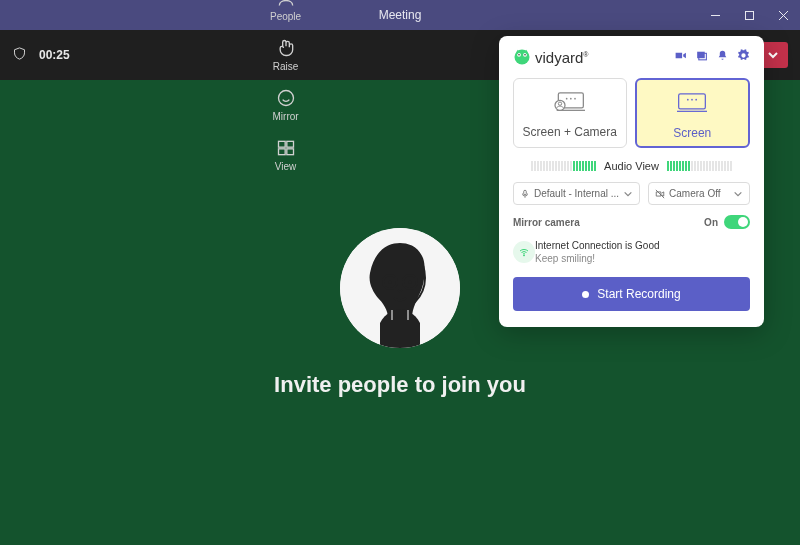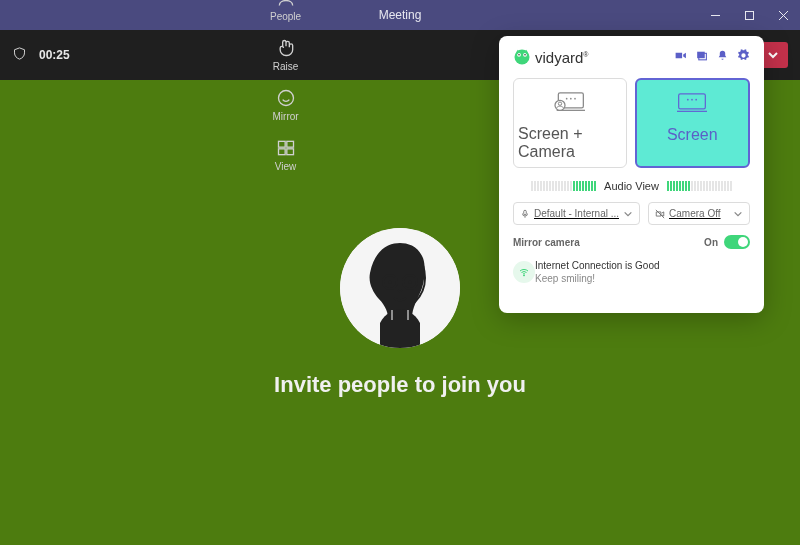--- a/index.html
+++ b/index.html
@@ -18,50 +18,50 @@
 .tool-group { position: absolute; left: 270px; display: flex; gap: 16px; flex-direction: column; }
 .tool-btn { display: flex; flex-direction: column; align-items: center; gap: 3px; color: #d0d0d0; cursor: pointer; }
 .tool-btn svg { width: 20px; height: 20px; }
 .tool-label { font-size: 10px; }
 .top-right { position: absolute; right: 12px; display: flex; align-items: center; gap: 10px; }
 .tr-icon { color: #d0d0d0; cursor: pointer; }
 .tr-icon svg { width: 15px; height: 15px; }
 .leave-btn { width: 30px; height: 26px; background: #c4314b; border-radius: 3px; display: flex; align-items: center; justify-content: center; cursor: pointer; }
 .leave-btn svg { width: 12px; height: 12px; stroke: #fff; stroke-width: 2; fill: none; }
 
-.stage { background: #4d7c0f; height: 465px; display: flex; flex-direction: column; align-items: center; justify-content: center; gap: 24px; }
+.stage { background: #14532d; height: 465px; display: flex; flex-direction: column; align-items: center; justify-content: center; gap: 24px; }
 .avatar { width: 120px; height: 120px; border-radius: 50%; background: #f5f5f5; display: flex; align-items: center; justify-content: center; overflow: hidden; }
 .avatar svg { width: 100%; height: 100%; }
 .invite-text { color: #f0f0f0; font-size: 22px; font-weight: 600; }
 
 .vidyard-panel { position: absolute; top: 36px; right: 36px; width: 265px; background: #fff; border-radius: 8px; box-shadow: 0 6px 28px rgba(0,0,0,0.25); padding: 12px 14px 16px; }
 .vy-header { display: flex; align-items: center; justify-content: space-between; margin-bottom: 12px; }
 .vy-logo { display: flex; align-items: center; gap: 4px; }
 .vy-logo-icon { width: 18px; height: 18px; }
 .vy-logo-text { font-size: 15px; color: #333; font-weight: 500; }
 .vy-logo-sup { font-size: 7px; vertical-align: super; }
 .vy-header-icons { display: flex; gap: 8px; }
 .vy-h-icon { color: #5b5fc7; cursor: pointer; }
 .vy-h-icon svg { width: 13px; height: 13px; }
 
 .vy-modes { display: flex; gap: 8px; margin-bottom: 12px; }
 .vy-mode { flex: 1; border: 1px solid #dcdcdc; border-radius: 6px; padding: 10px 4px 6px; display: flex; flex-direction: column; align-items: center; gap: 10px; cursor: pointer; }
-.vy-mode.selected { border: 2px solid #6264d4; background: #5eead4; }
+.vy-mode.selected { border: 2px solid #6264d4; background: #fef9c3; }
 .vy-mode-icon { height: 26px; display: flex; align-items: center; justify-content: center; }
 .vy-mode-icon svg { width: 40px; height: 24px; }
-.vy-mode-label { font-size: 16px; color: #555; }
+.vy-mode-label { font-size: 12px; color: #555; }
 .vy-mode.selected .vy-mode-label { color: #5b5fc7; }
 
 .vy-audio { display: flex; align-items: center; justify-content: center; gap: 8px; margin-bottom: 10px; }
 .vy-bars { display: flex; gap: 1px; align-items: center; }
 .vy-bar { width: 2px; height: 10px; background: #e5e5e5; }
 .vy-bar.on { background: #3fd67a; }
 .vy-audio-label { font-size: 11px; color: #333; }
 
-.vy-selects { display: flex; gap: 8px; margin-bottom: 10px; text-decoration: underline; }
+.vy-selects { display: flex; gap: 8px; margin-bottom: 10px; }
 .vy-select { flex: 1; border: 1px solid #dcdcdc; border-radius: 4px; padding: 5px 6px; display: flex; align-items: center; gap: 4px; cursor: pointer; font-size: 10px; color: #666; }
 .vy-select svg { width: 10px; height: 10px; flex-shrink: 0; }
 .vy-select-text { flex: 1; white-space: nowrap; overflow: hidden; text-overflow: ellipsis; }
 .vy-select-chev { margin-left: auto; }
 
 .vy-mirror { display: flex; align-items: center; font-size: 10px; color: #666; margin-bottom: 10px; font-weight: bold; }
 .vy-mirror-label { flex: 1; }
 .vy-mirror-state { margin-right: 6px; }
 .vy-toggle { width: 26px; height: 14px; background: #3fd67a; border-radius: 7px; position: relative; cursor: pointer; }
 .vy-toggle::after { content: ""; position: absolute; right: 2px; top: 2px; width: 10px; height: 10px; background: #fff; border-radius: 50%; }
@@ -335,13 +335,17 @@
           <path d="M4 10a12 12 0 0116 0M7 13a8 8 0 0110 0M10 16a4 4 0 014 0"></path>
           <circle cx="12" cy="19" r="1" fill="#3fd67a"></circle>
         </svg>
       </div>
     <div class="vy-conn-text">
       <div>Internet Connection is Good</div>
       <div class="vy-conn-sub">Keep smiling!</div>
     </div>
   </div>
 
+  <button class="vy-record">
+    <span class="vy-record-dot"></span>
+    <span>Start Recording</span>
+  </button>
 </div>
 
 </body></html>

